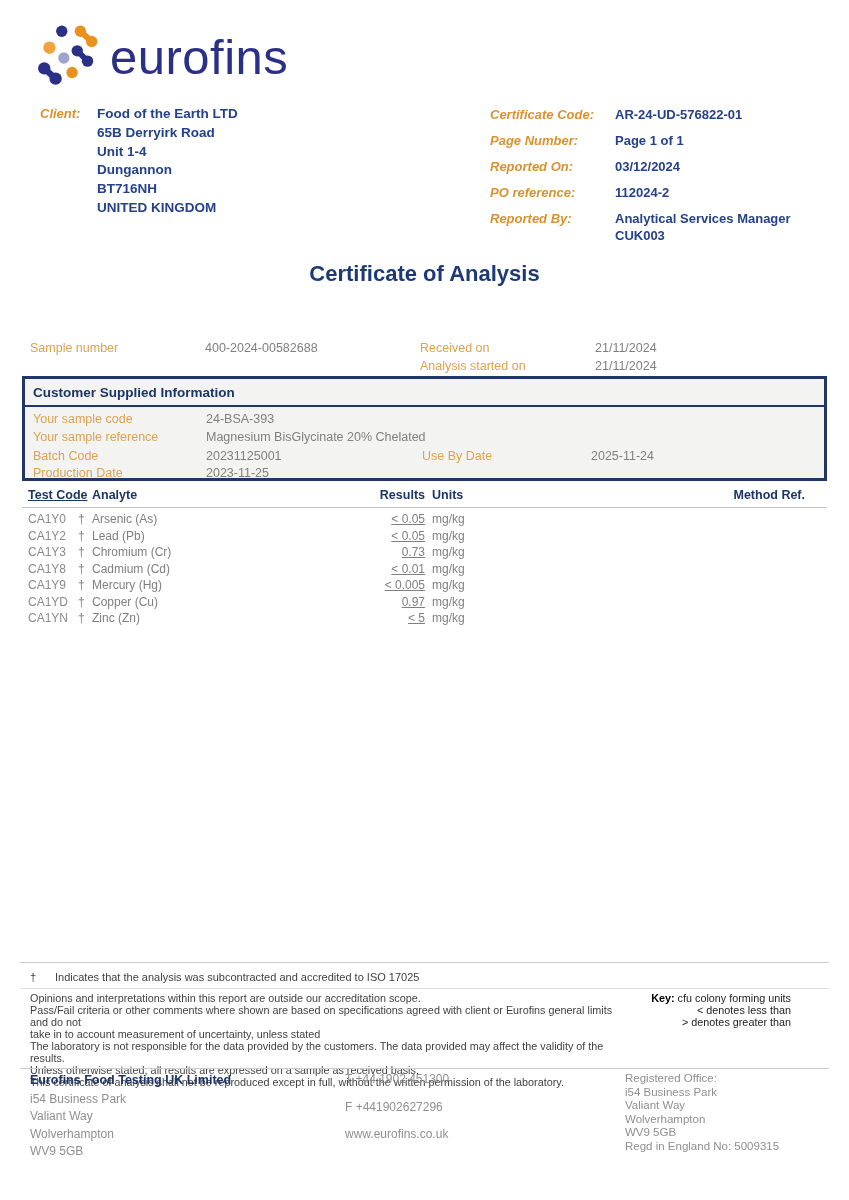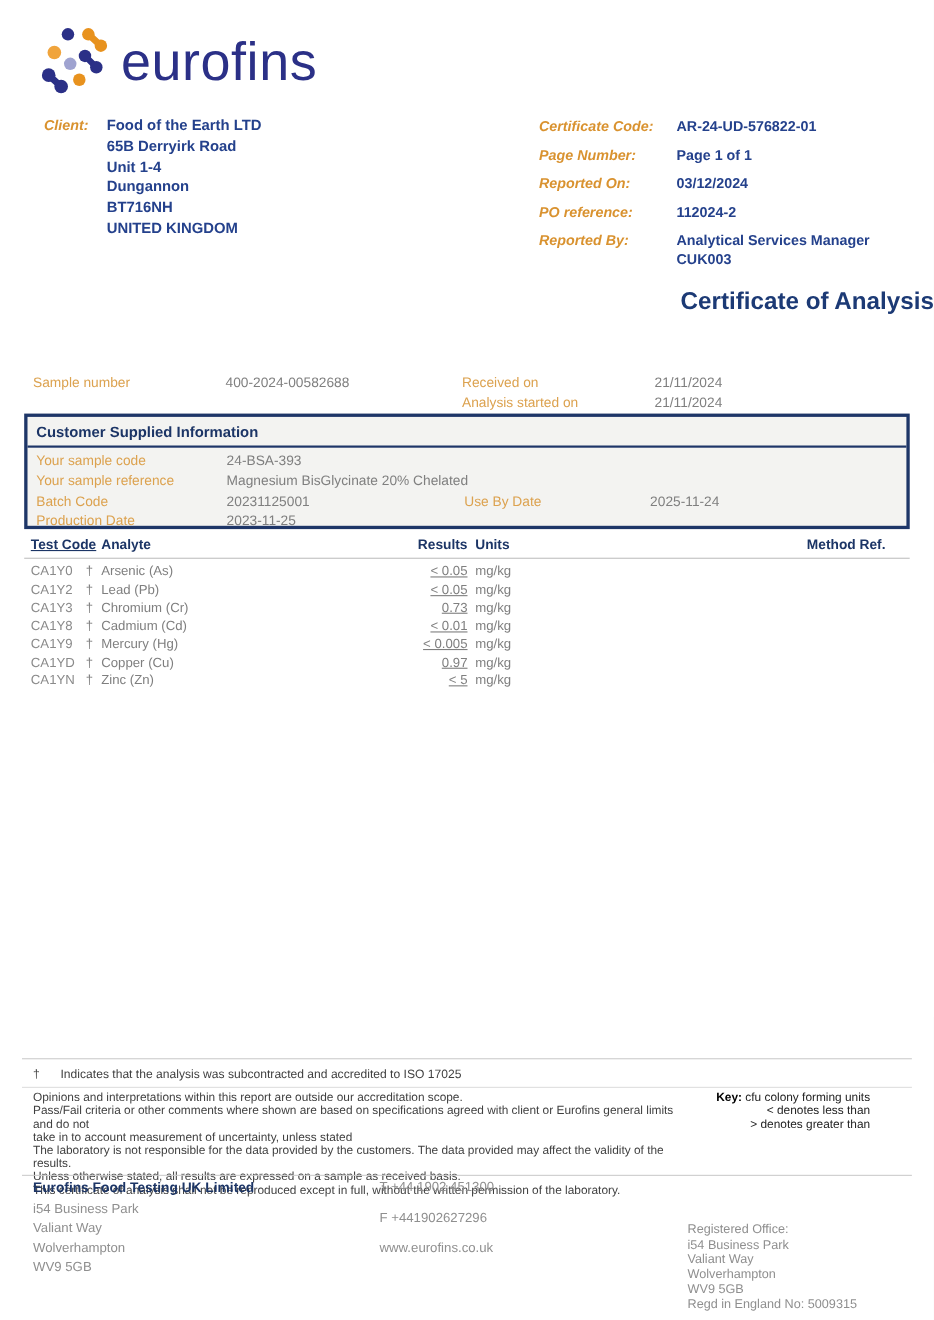--- a/index.html
+++ b/index.html
@@ -29,21 +29,21 @@
   .meta { position:absolute; left:490px; top:106px; font-size:13px; }
   .meta-row { display:flex; margin-bottom:9px; }
   .meta-row .m-label {
     width:125px; color:#d9922f; font-weight:bold; font-style:italic; font-size:13px;
     padding-top:1px;
   }
   .meta-row .m-value { color:#24418c; font-weight:bold; line-height:17px; }
   
   .title {
     position:absolute; left:0; top:261px; width:100%;
-    text-align:right; color:#1c3a75; font-weight:bold; font-size:22px;
+    text-align:center; color:#1c3a75; font-weight:bold; font-size:22px;
   }
   
   .sample { position:absolute; left:0; top:0; width:100%; font-size:12.5px; }
   .lbl { color:#dca24f; }
   .val { color:#7f7f7f; }
   .pos { position:absolute; white-space:nowrap; }
   
   .cust-box {
     position:absolute; left:22px; top:376px; width:805px; height:105px;
     border:3px solid #1e3668; background:#f3f3f1;
@@ -74,21 +74,21 @@
   .keyblock {
     position:absolute; left:634px; top:992px; width:157px;
     font-size:10.8px; line-height:12px; color:#222222; text-align:right;
   }
   .keyblock b { color:#000; }
   
   .foot-left { position:absolute; left:30px; top:1072px; font-size:12px; color:#8f8f8f; line-height:17.5px; }
   .foot-left .co-name { color:#1c3566; font-weight:bold; font-size:12.5px; margin-bottom:1px; }
   .foot-mid { position:absolute; left:345px; top:1072px; font-size:12px; color:#8f8f8f; }
   .foot-mid div { margin-bottom:13.5px; }
-  .foot-right { position:absolute; left:625px; top:1072px; font-size:11.5px; color:#8f8f8f; line-height:13.6px;margin-top:40px; }
+  .foot-right { position:absolute; left:625px; top:1072px; font-size:11.5px; color:#8f8f8f; line-height:13.6px; }
 </style>
 </head>
 <body>
 
 <div class="page">
 
   <div class="logo">
     <span>
       <svg width="62" height="66" viewBox="0 0 60 64">
         <g stroke-linecap="round">

